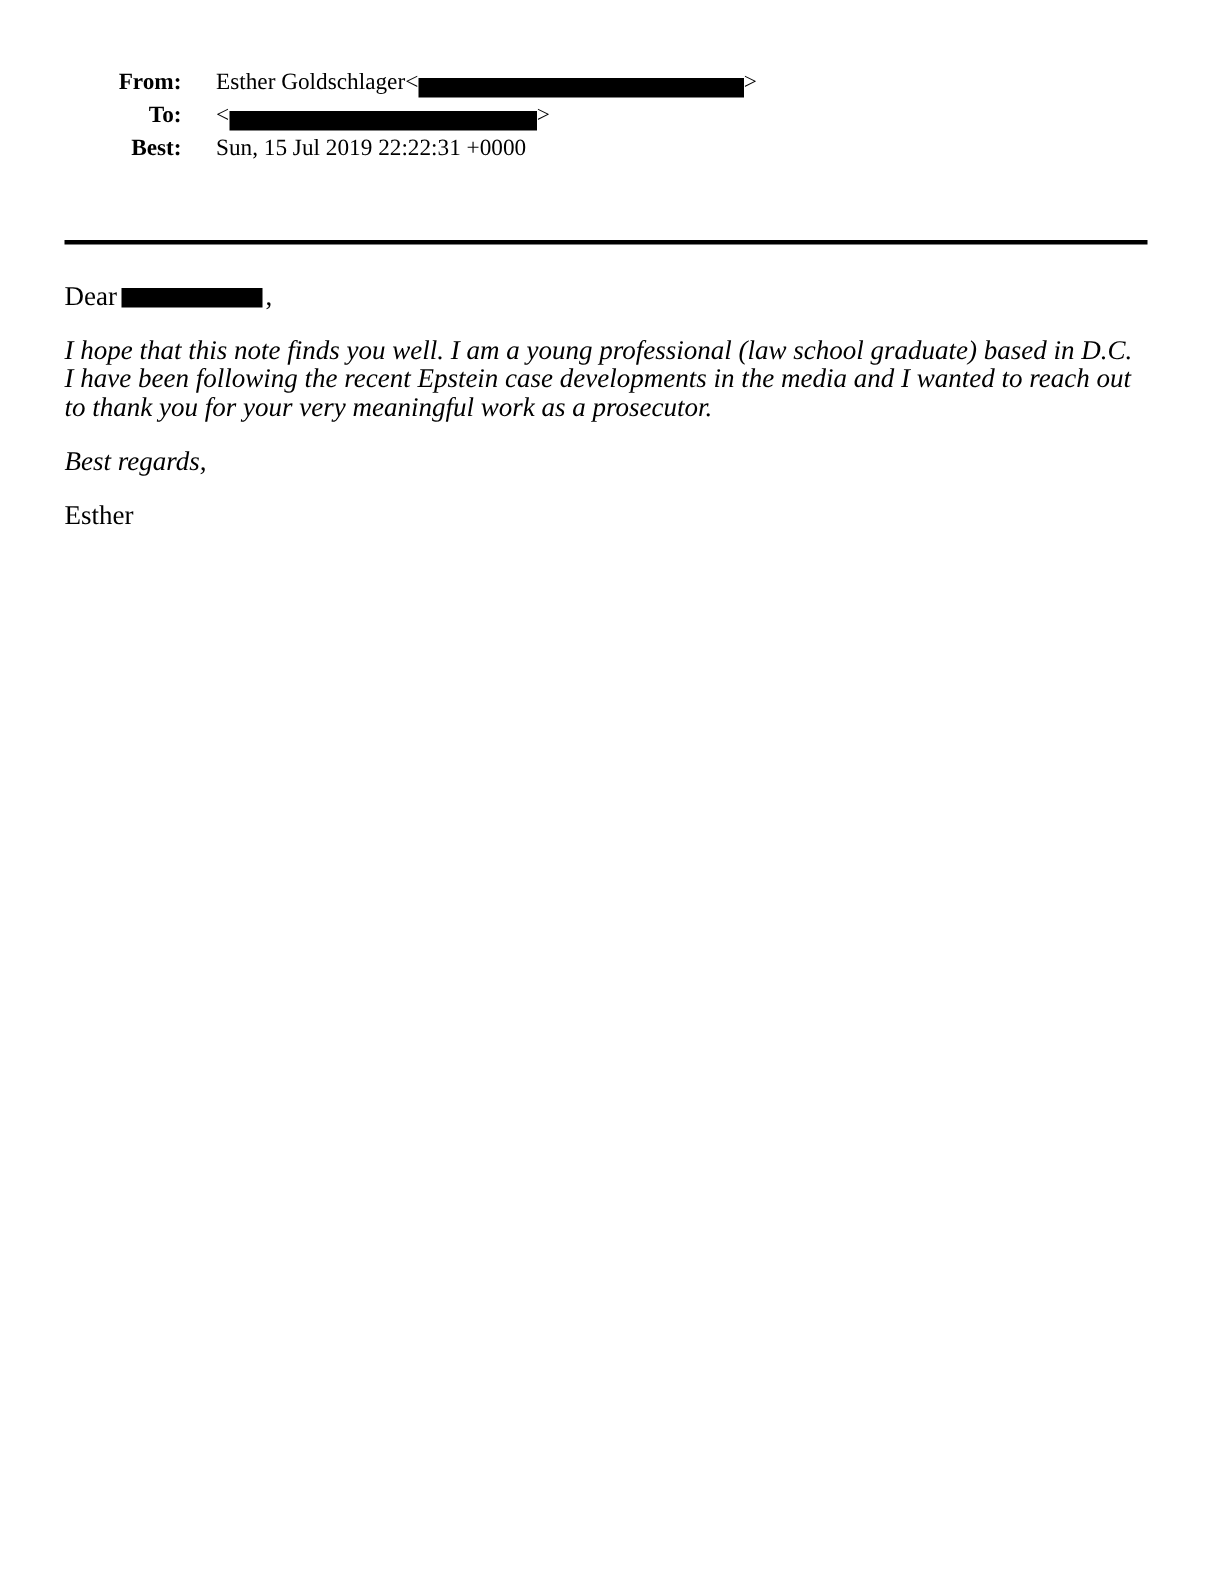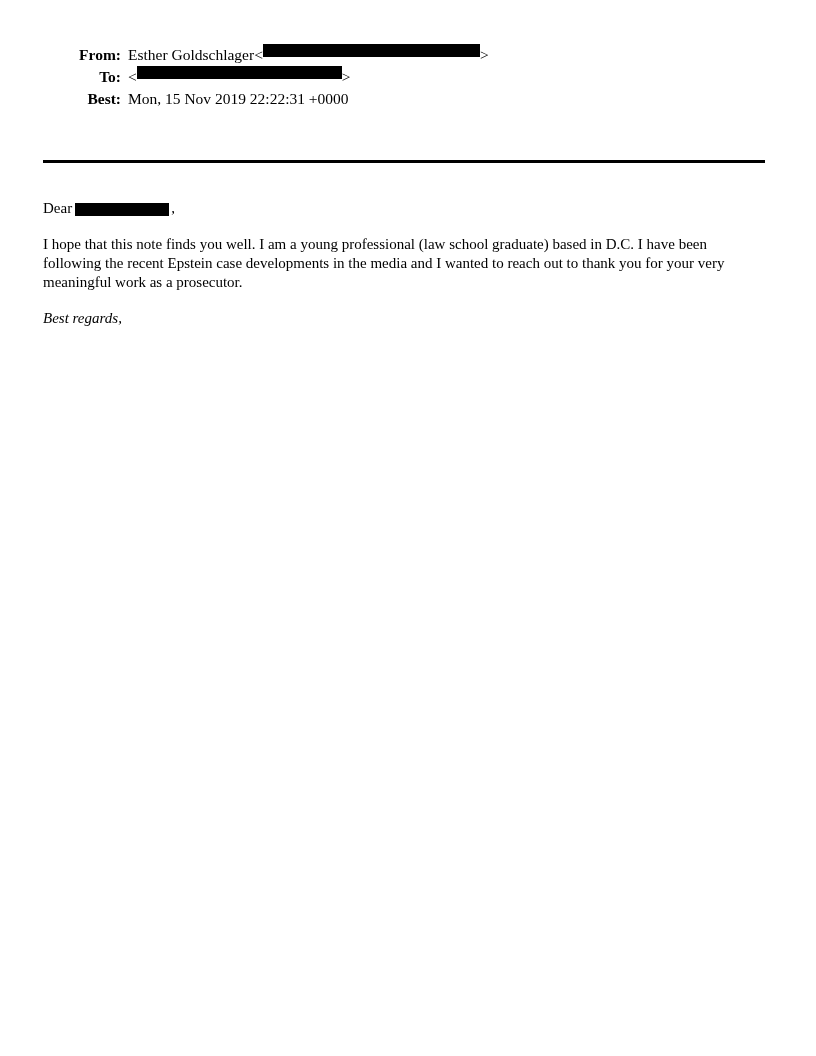--- a/index.html
+++ b/index.html
@@ -41,22 +41,23 @@
     width: 78px;
     text-align: right;
     font-weight: bold;
     padding-right: 7px;
     flex: 0 0 auto;
     white-space: nowrap;
   }
   .hdr-value {
     flex: 1 1 auto;
     display: flex;
-    align-items: flex-start;
+    align-items: flex-end;
     white-space: nowrap;
+    margin-left: 16px;
   }
   .hdr-value .txt { white-space: pre; }
 
   
   .redact {
     display: inline-block;
     background: #000000;
     vertical-align: middle;
     height: 13px;
   }
@@ -73,35 +74,36 @@
     top: 160px;
     width: 722px;
     height: 2.5px;
     background: #000000;
   }
 
   
   .body {
     position: absolute;
     left: 43px;
-    top: 199px;
+    top: 188px;
     width: 715px;
-    font-size: 15px;
+    font-size: 18px;
     line-height: 19px;
   }
   .body p {
     margin: 0 0 17px 0;
   }
   .salutation {
     margin: 0 0 17px 0;
     display: block;
     white-space: nowrap;
   }
   .para {
     text-align: left;
+    font-style: italic;
   }
   .sig-line { margin: 0 0 17px 0; font-style: italic; }
   .sig-name { margin: 0; }
 </style>
 </head>
 <body>
 
 <div class="page">
 
   <div class="header">
@@ -122,34 +124,35 @@
         <span class="angle">&lt;</span>
           <span class="redact redact-to"></span>
           <span class="angle">&gt;</span>
       </div>
     </div>
 
 
     <div class="hdr-row">
       <div class="hdr-label">Best:</div>
       <div class="hdr-value">
-        <span class="txt">Mon, 15 Nov 2019 22:22:31 +0000</span>
+        <span class="txt">Sun, 15 Jul 2019 22:22:31 +0000</span>
       </div>
     </div>
 
   </div>
 
   <div class="divider"></div>
 
   <div class="body">
 
     <div class="salutation">
       <span>Dear</span><span class="redact redact-dear"></span><span>,</span>
     </div>
 
     <p class="para">I hope that this note finds you well. I am a young professional (law school graduate) based in D.C. I have been following the recent Epstein case developments in the media and I wanted to reach out to thank you for your very meaningful work as a prosecutor.</p>
 
     <p class="sig-line">Best regards,</p>
 
+    <p class="sig-name">Esther</p>
 
   </div>
 
 </div>
 
 </body></html>

